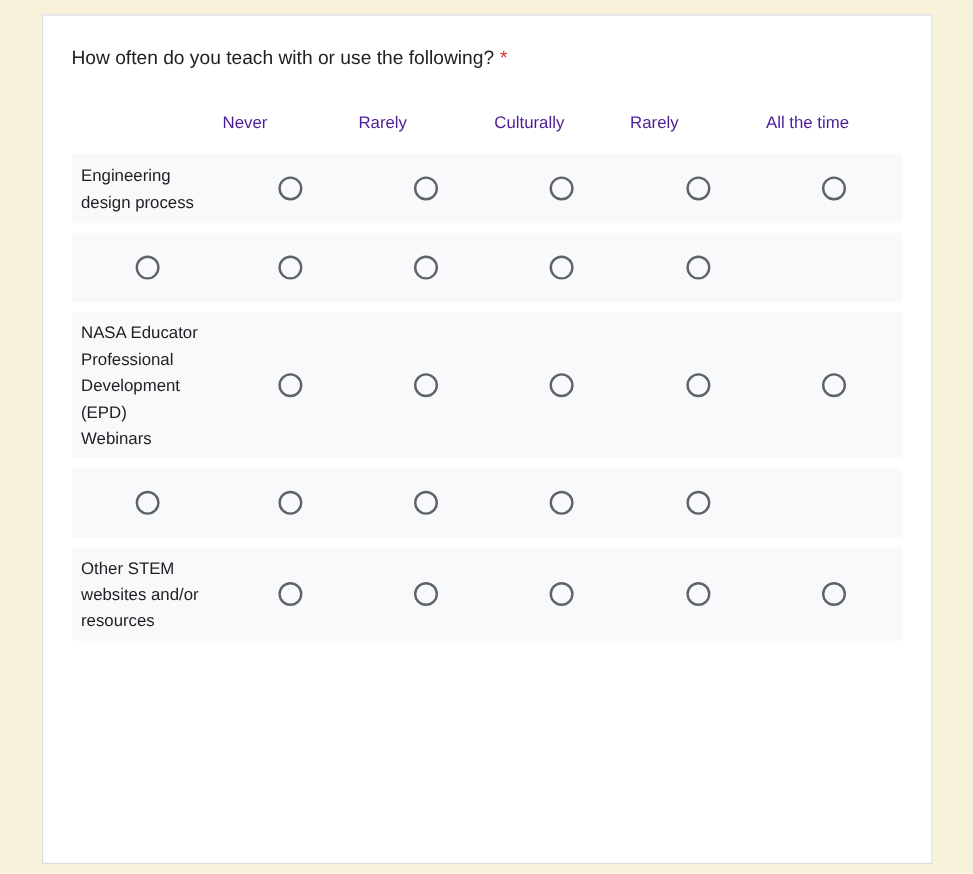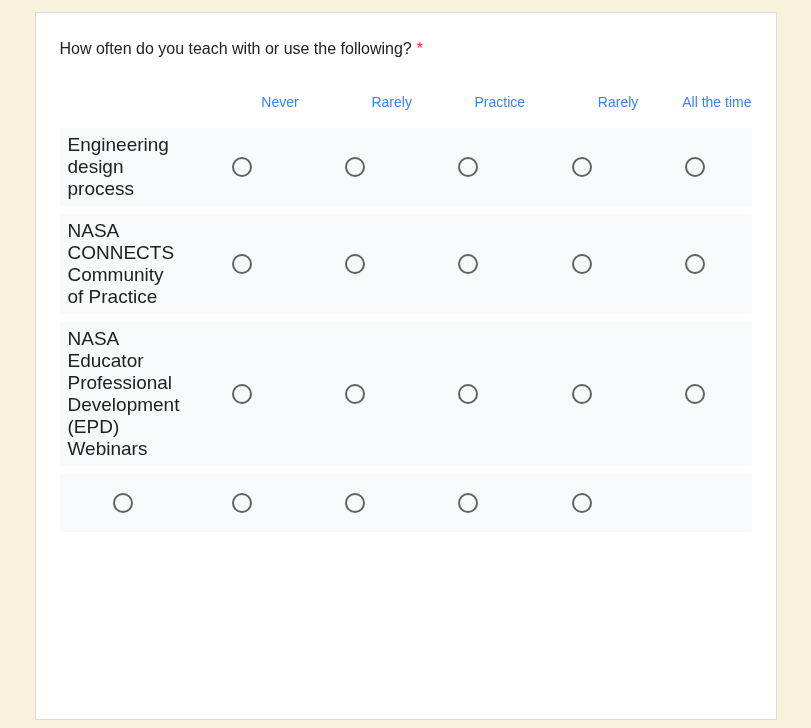--- a/index.html
+++ b/index.html
@@ -42,36 +42,36 @@
     display: grid;
     grid-template-columns: 126px repeat(5, 1fr);
     align-items: center;
   }
 
   .grid-header {
     margin-bottom: 15px;
   }
 
   .col-header {
-    text-align: right;
+    text-align: left;
     font-size: 14px;
     line-height: 22px;
-    color: #3b82f6;
+    color: #4c1d95;
   }
 
   .grid-row {
     background: #f8f9fa;
     border-radius: 2px;
     min-height: 58px;
     padding: 6px 0;
     margin-bottom: 8px;
   }
 
   .row-label {
-    font-size: 19px;
+    font-size: 14px;
     line-height: 22px;
     color: #202124;
     padding-left: 8px;
     padding-right: 18px;
   }
 
   .radio-cell {
     display: flex;
     justify-content: center;
     align-items: center;
@@ -95,21 +95,21 @@
   <div class="card">
 
     <div class="question-title">
       <span>How often do you teach with or use the following?</span><span class="required">*</span>
     </div>
 
     <div class="grid-header" id="grid-header">
         <div class="header-spacer"></div>
         <div class="col-header">Never</div>
         <div class="col-header">Rarely</div>
-        <div class="col-header">Practice</div>
+        <div class="col-header">Culturally</div>
         <div class="col-header">Rarely</div>
         <div class="col-header">All the time</div>
       </div>
 
     <div class="grid-rows" id="grid-rows">
         <div class="grid-row">
           <div class="row-label">Engineering design process</div>
           <div class="radio-cell">
             <span class="radio"></span>
           </div>
@@ -120,21 +120,20 @@
             <span class="radio"></span>
           </div>
           <div class="radio-cell">
             <span class="radio"></span>
           </div>
           <div class="radio-cell">
             <span class="radio"></span>
           </div>
         </div>
         <div class="grid-row">
-          <div class="row-label">NASA CONNECTS Community of Practice</div>
           <div class="radio-cell">
             <span class="radio"></span>
           </div>
           <div class="radio-cell">
             <span class="radio"></span>
           </div>
           <div class="radio-cell">
             <span class="radio"></span>
           </div>
           <div class="radio-cell">
@@ -156,20 +155,38 @@
             <span class="radio"></span>
           </div>
           <div class="radio-cell">
             <span class="radio"></span>
           </div>
           <div class="radio-cell">
             <span class="radio"></span>
           </div>
         </div>
         <div class="grid-row">
+          <div class="radio-cell">
+            <span class="radio"></span>
+          </div>
+          <div class="radio-cell">
+            <span class="radio"></span>
+          </div>
+          <div class="radio-cell">
+            <span class="radio"></span>
+          </div>
+          <div class="radio-cell">
+            <span class="radio"></span>
+          </div>
+          <div class="radio-cell">
+            <span class="radio"></span>
+          </div>
+        </div>
+        <div class="grid-row">
+          <div class="row-label">Other STEM websites and/or resources</div>
           <div class="radio-cell">
             <span class="radio"></span>
           </div>
           <div class="radio-cell">
             <span class="radio"></span>
           </div>
           <div class="radio-cell">
             <span class="radio"></span>
           </div>
           <div class="radio-cell">

